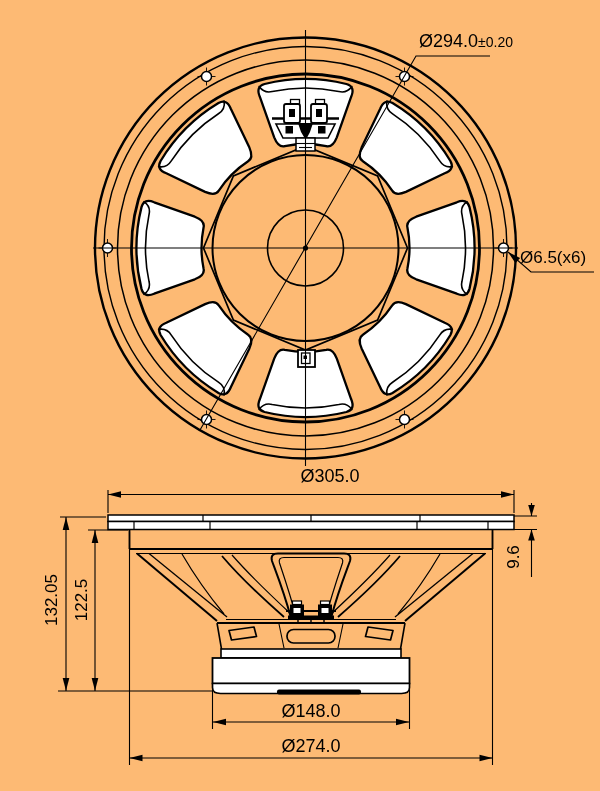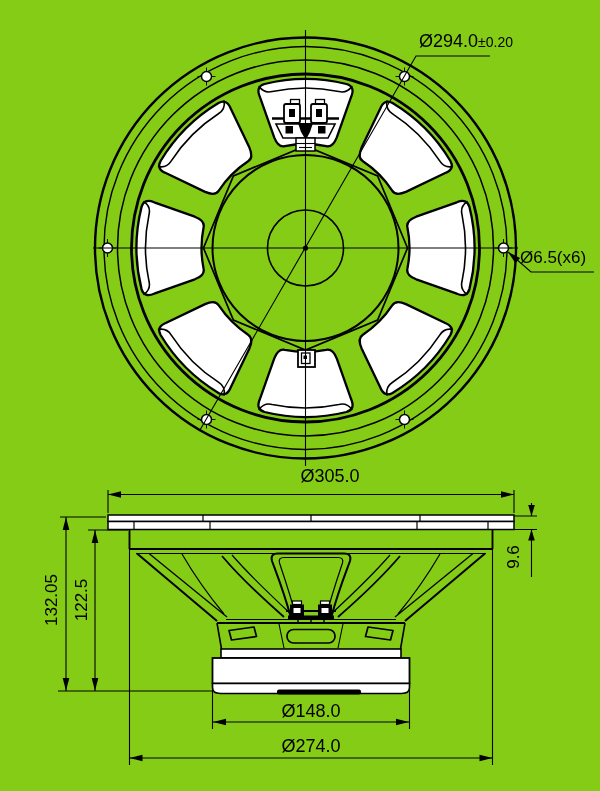--- a/index.html
+++ b/index.html
@@ -1,16 +1,16 @@
 <!DOCTYPE html>
 <html><head>
 <meta charset="utf-8">
 <style>
   html,body{margin:0;padding:0;background:#fff;}
-  .canvas{position:relative;width:600px;height:791px;background:#84cc16;overflow:hidden;}
+  .canvas{position:relative;width:600px;height:791px;background:#fdba74;overflow:hidden;}
   svg{display:block;}
   text{font-family:"Liberation Sans","DejaVu Sans",sans-serif;fill:#000;}
 </style>
 </head>
 <body>
 
 <div class="canvas">
 <svg width="600" height="791" viewBox="0 0 600 791">
 
   <g>

